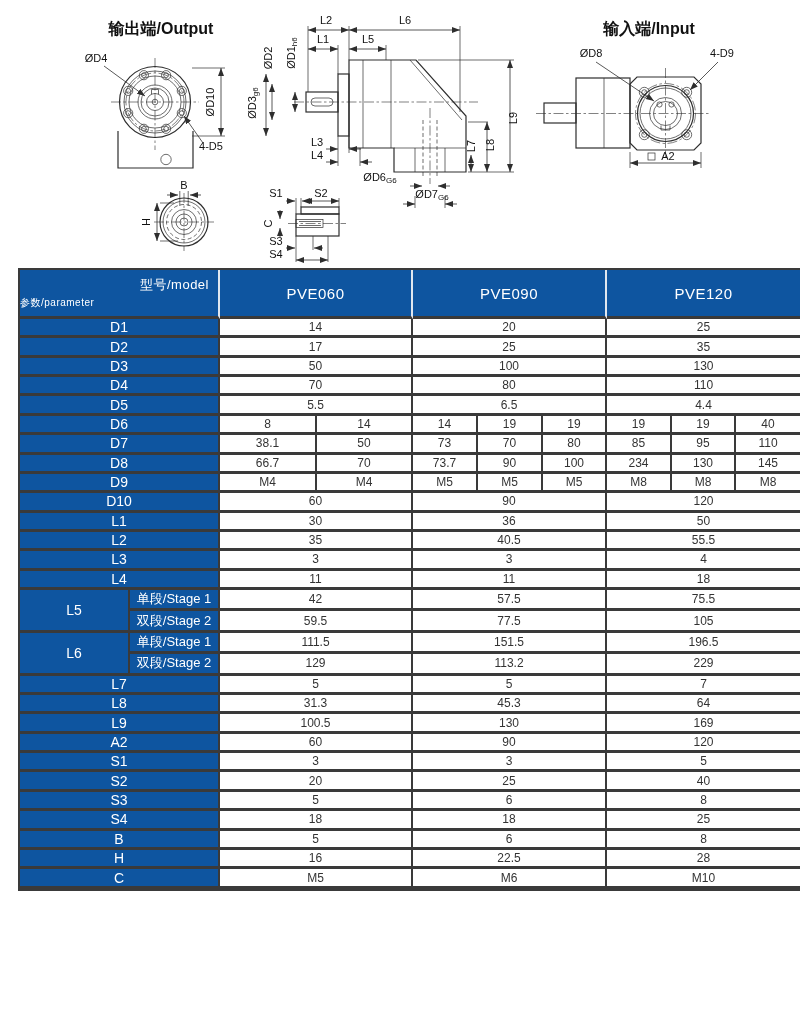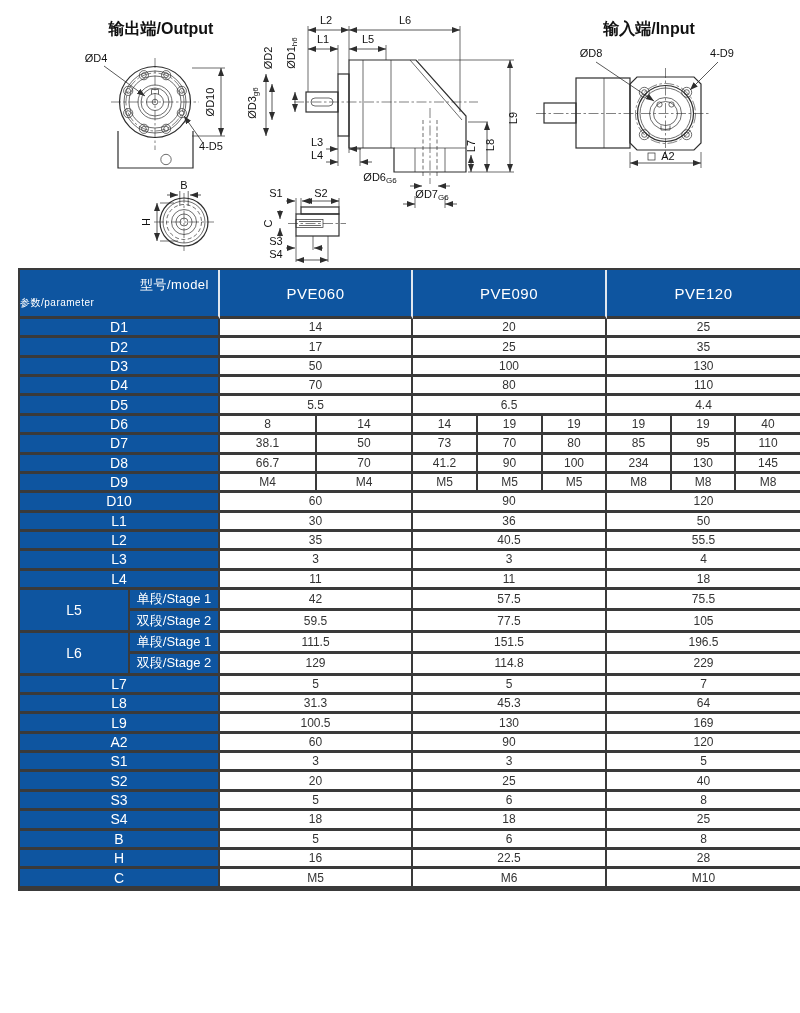--- a/index.html
+++ b/index.html
@@ -302,21 +302,21 @@
           <td class="val-cell" colspan="1">70</td>
           <td class="val-cell" colspan="1">80</td>
           <td class="val-cell" colspan="1">85</td>
           <td class="val-cell" colspan="1">95</td>
           <td class="val-cell" colspan="1">110</td>
         </tr>
         <tr>
           <td class="param-cell" colspan="2">D8</td>
           <td class="val-cell" colspan="1">66.7</td>
           <td class="val-cell" colspan="1">70</td>
-          <td class="val-cell" colspan="1">41.2</td>
+          <td class="val-cell" colspan="1">73.7</td>
           <td class="val-cell" colspan="1">90</td>
           <td class="val-cell" colspan="1">100</td>
           <td class="val-cell" colspan="1">234</td>
           <td class="val-cell" colspan="1">130</td>
           <td class="val-cell" colspan="1">145</td>
         </tr>
         <tr>
           <td class="param-cell" colspan="2">D9</td>
           <td class="val-cell" colspan="1">M4</td>
           <td class="val-cell" colspan="1">M4</td>
@@ -373,21 +373,21 @@
         <tr>
           <td class="param-cell" rowspan="2">L6</td>
           <td class="stage-cell">单段/Stage 1</td>
           <td class="val-cell" colspan="2">111.5</td>
           <td class="val-cell" colspan="3">151.5</td>
           <td class="val-cell" colspan="3">196.5</td>
         </tr>
         <tr>
           <td class="stage-cell">双段/Stage 2</td>
           <td class="val-cell" colspan="2">129</td>
-          <td class="val-cell" colspan="3">114.8</td>
+          <td class="val-cell" colspan="3">113.2</td>
           <td class="val-cell" colspan="3">229</td>
         </tr>
         <tr>
           <td class="param-cell" colspan="2">L7</td>
           <td class="val-cell" colspan="2">5</td>
           <td class="val-cell" colspan="3">5</td>
           <td class="val-cell" colspan="3">7</td>
         </tr>
         <tr>
           <td class="param-cell" colspan="2">L8</td>

